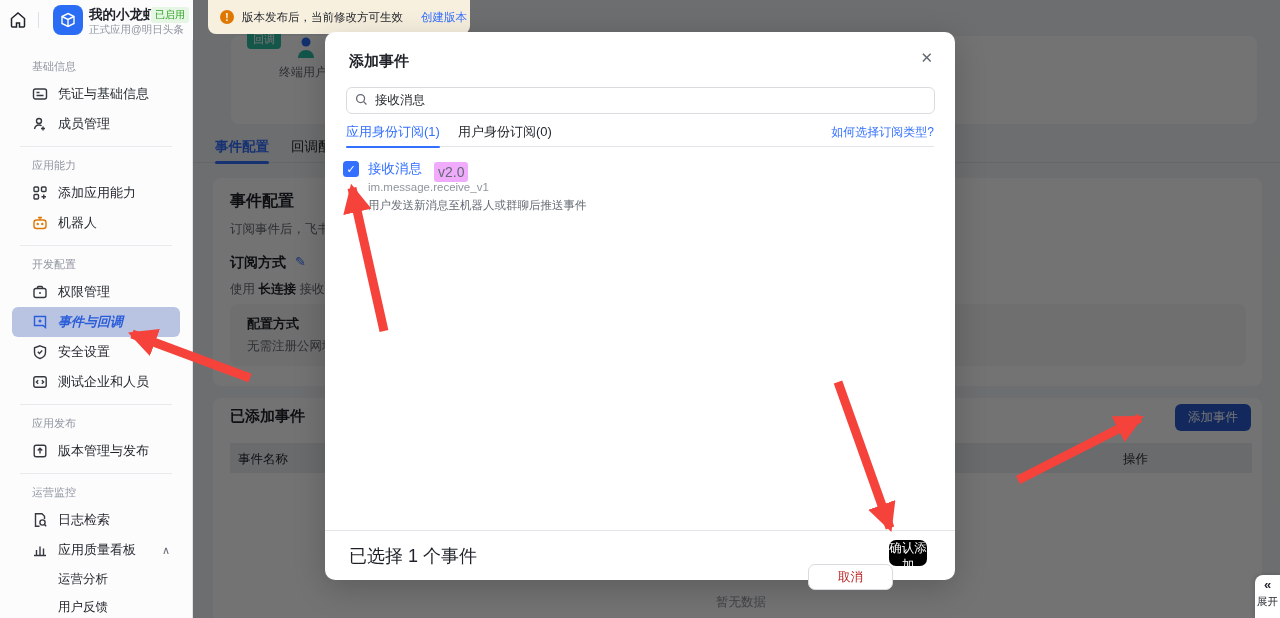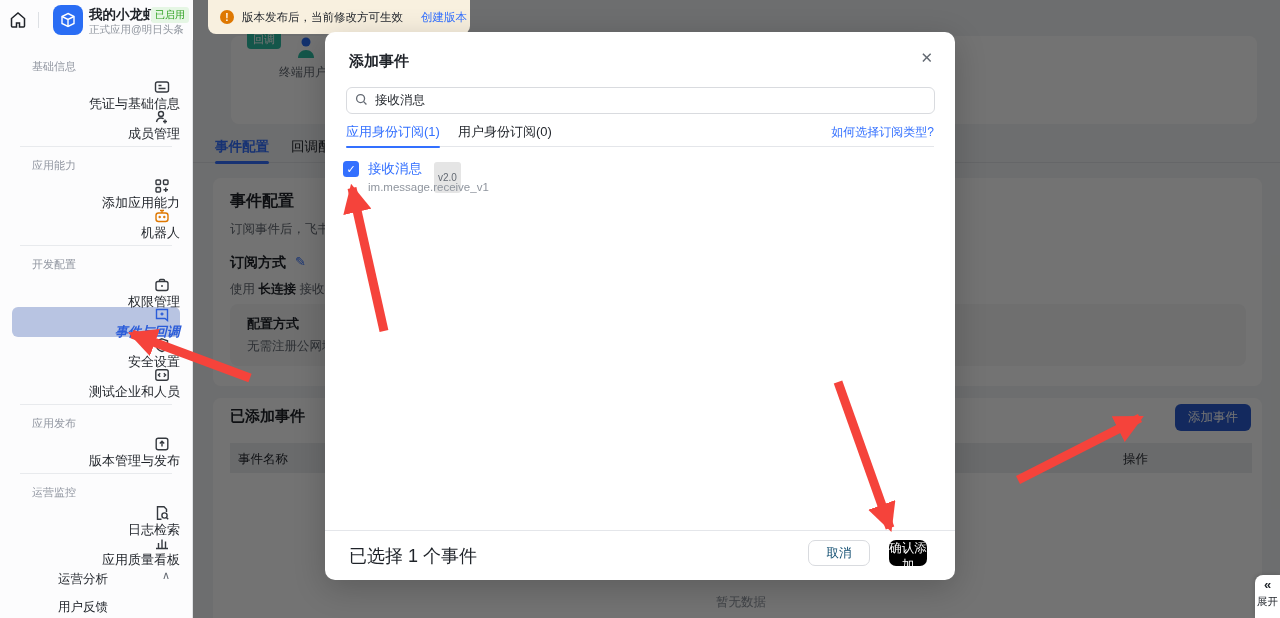--- a/index.html
+++ b/index.html
@@ -19,21 +19,21 @@
   
   .banner { position:absolute; left:208px; top:0; height:34px; width:262px; background:#f8f0df; border-radius:0 0 8px 8px; display:flex; align-items:center; padding:0 12px; z-index:50; }
   .banner-ico { width:14px; height:14px; border-radius:50%; background:#de7802; color:#fff; font-size:10px; font-weight:bold; display:flex; align-items:center; justify-content:center; flex:none; }
   .banner-txt { font-size:11.5px; margin-left:8px; white-space:nowrap; }
   .banner-link { font-size:11.5px; color:#3370ff; margin-left:18px; white-space:nowrap; cursor:pointer; }
 
   
   .sidebar { position:absolute; left:0; top:0; width:193px; height:618px; background:#fcfcfd; border-right:1px solid #e1e3e6; z-index:10; }
   .side-scroll { position:absolute; top:40px; left:0; right:0; bottom:0; padding:8px 12px 0; overflow:hidden; }
   .side-section { margin:11px 0 4px 20px; height:16px; font-size:11px; color:#9196a1; }
-  .side-item { height:30px; display:flex; align-items:flex-end; padding:0 0 0 20px; border-radius:6px; font-size:13px; color:#1f2329; cursor:pointer; white-space:nowrap;flex-direction:column; }
+  .side-item { height:30px; display:flex; align-items:center; padding:0 0 0 20px; border-radius:6px; font-size:13px; color:#1f2329; cursor:pointer; white-space:nowrap; }
   .side-item .ic { width:16px; height:16px; margin-right:10px; flex:none; display:flex; align-items:center; justify-content:center; }
   .side-item.selected { background:#b8c4e2; color:#2b5cd9; font-weight:bold;font-style:italic; }
   .side-item.selected .ic svg { stroke:#2b5cd9; }
   .side-child { height:28px; display:flex; align-items:center; padding-left:46px; font-size:12.5px; color:#1f2329; cursor:pointer; }
   .side-divider { height:1px; background:#e8eaed; margin:7px 8px; }
   .caret { margin-left:auto; margin-right:10px; color:#646a73; font-size:11px; }
   .ic svg { stroke:#35393f; fill:none; stroke-width:1.4; }
   .ic.orange svg { stroke:#de7802; }
 
   
@@ -76,27 +76,27 @@
   .m-search { position:absolute; left:21px; top:55px; width:589px; height:27px; border:1px solid #d9dbdf; border-radius:6px; display:flex; align-items:center; padding:0 8px; }
   .m-search input { border:none; outline:none; font-size:12.5px; color:#1f2329; flex:1; margin-left:7px; font-family:inherit; background:transparent; }
   .m-tabs { position:absolute; left:21px; right:21px; top:89px; height:26px; border-bottom:1px solid #e4e6ea; }
   .mtab { position:absolute; top:2px; font-size:13px; cursor:pointer; }
   .mtab.t1 { left:0; color:#3370ff; font-weight:500; }
   .mtab.t1::after { content:""; position:absolute; left:0; right:0; bottom:-7px; height:2px; background:#3370ff; border-radius:2px; }
   .mtab.t2 { left:112px; color:#1f2329; }
   .m-help { position:absolute; right:0; top:3px; font-size:12px; color:#3370ff; cursor:pointer; }
   .m-check { position:absolute; left:18px; top:129px; width:16px; height:16px; background:#3370ff; border-radius:3.5px; color:#fff; font-size:11px; display:flex; align-items:center; justify-content:center; cursor:pointer; }
   .m-evt-name { position:absolute; left:43px; top:128px; font-size:13.5px; color:#3370ff; }
-  .m-evt-ver { position:absolute; left:109px; top:130px; font-size:10px; color:#646a73; background:#e5e5e5; border-radius:3px; padding:10px 4px; }
+  .m-evt-ver { position:absolute; left:109px; top:130px; font-size:14px; color:#646a73; background:#f0abfc; border-radius:3px; padding:2px 4px; }
   .m-evt-code { position:absolute; left:43px; top:149px; font-size:11.5px; color:#8f959e; }
   .m-evt-desc { position:absolute; left:43px; top:166px; font-size:11.5px; color:#646a73; }
   .m-foot-line { position:absolute; left:0; right:0; top:498px; height:1px; background:#e4e6ea; }
   .m-summary { position:absolute; left:24px; top:512px; font-size:18px; }
   .m-btn { position:absolute; top:508px; height:26px; border-radius:7px; font-size:12.5px; cursor:pointer; font-family:inherit; }
-  .m-cancel { left:483px; width:62px; background:#fff; border:1px solid #d9dbdf; color:#0c4a6e; }
+  .m-cancel { left:483px; width:85px; background:#fff; border:1px solid #d9dbdf; color:#b91c1c;margin-top:24px; }
   .m-confirm { left:564px; width:38px; background:#000000; border:none; color:#fff; }
 
   
   .expander { position:absolute; left:1255px; top:575px; width:25px; height:43px; background:#fff; border-radius:8px 0 0 0; z-index:55; box-shadow:-1px -1px 4px rgba(0,0,0,0.12); text-align:center; cursor:pointer; }
   .exp-ico { font-size:13px; font-weight:bold; line-height:20px; display:block; }
   .exp-lbl { font-size:10.5px; display:block; }
 
   .arrows { position:absolute; left:0; top:0; z-index:70; pointer-events:none; }
 </style>
 </head>
@@ -311,20 +311,21 @@
       <span class="mtab t1">应用身份订阅(1)</span>
       <span class="mtab t2">用户身份订阅(0)</span>
       <span class="m-help">如何选择订阅类型?</span>
     </div>
     <div class="m-check">
         <span>✓</span>
       </div>
     <span class="m-evt-name">接收消息</span>
     <span class="m-evt-ver">v2.0</span>
     <div class="m-evt-code">im.message.receive_v1</div>
+    <div class="m-evt-desc">用户发送新消息至机器人或群聊后推送事件</div>
     <div class="m-foot-line"></div>
     <div class="m-summary">已选择 1 个事件</div>
     <button class="m-btn m-cancel">取消</button>
     <button class="m-btn m-confirm">确认添加</button>
   </div>
 
   <div class="expander">
     <span class="exp-ico">«</span>
     <span class="exp-lbl">展开</span>
   </div>

